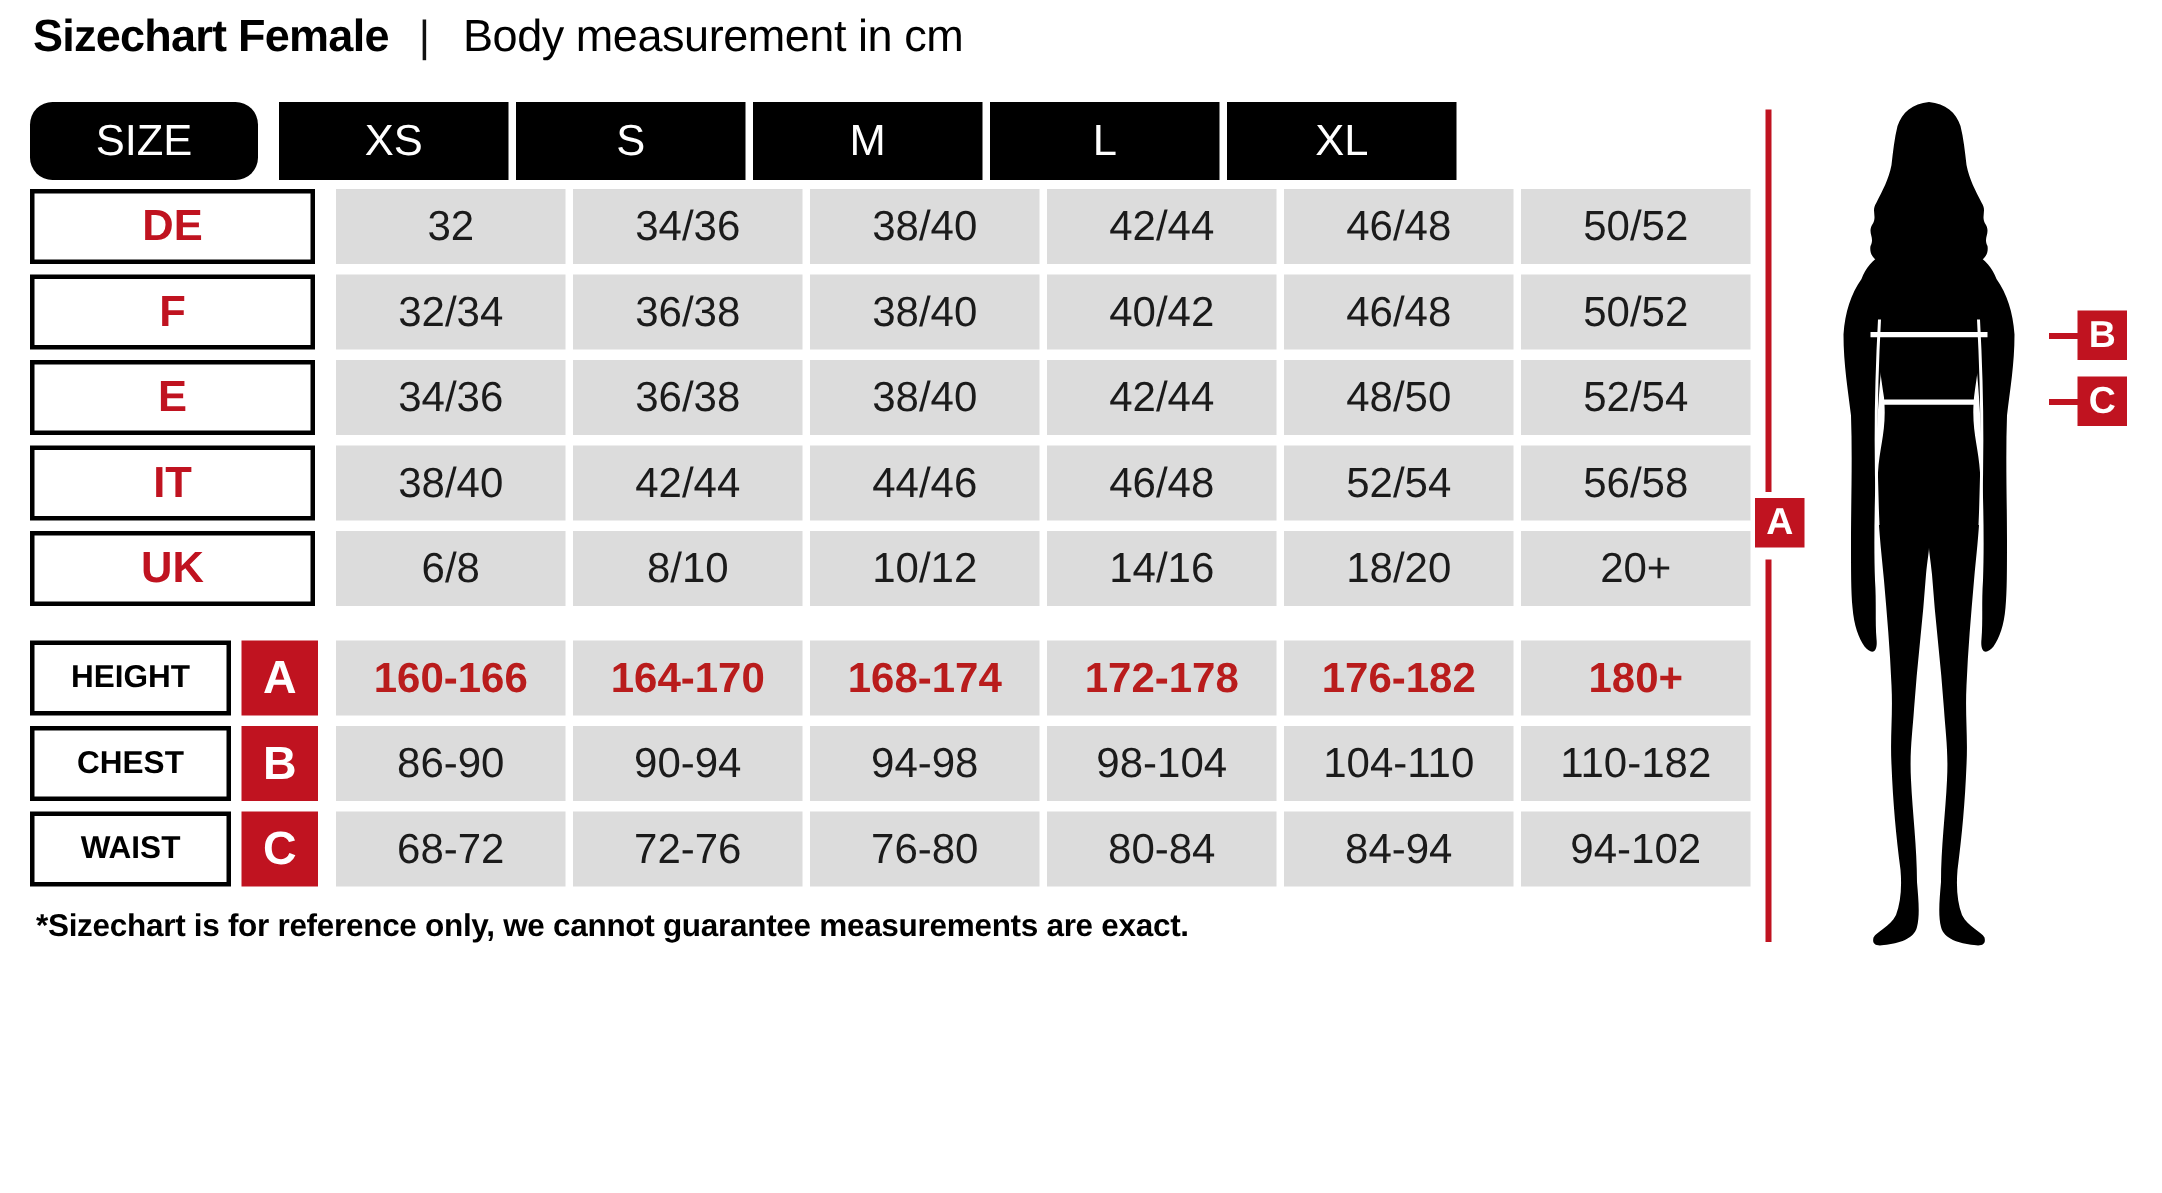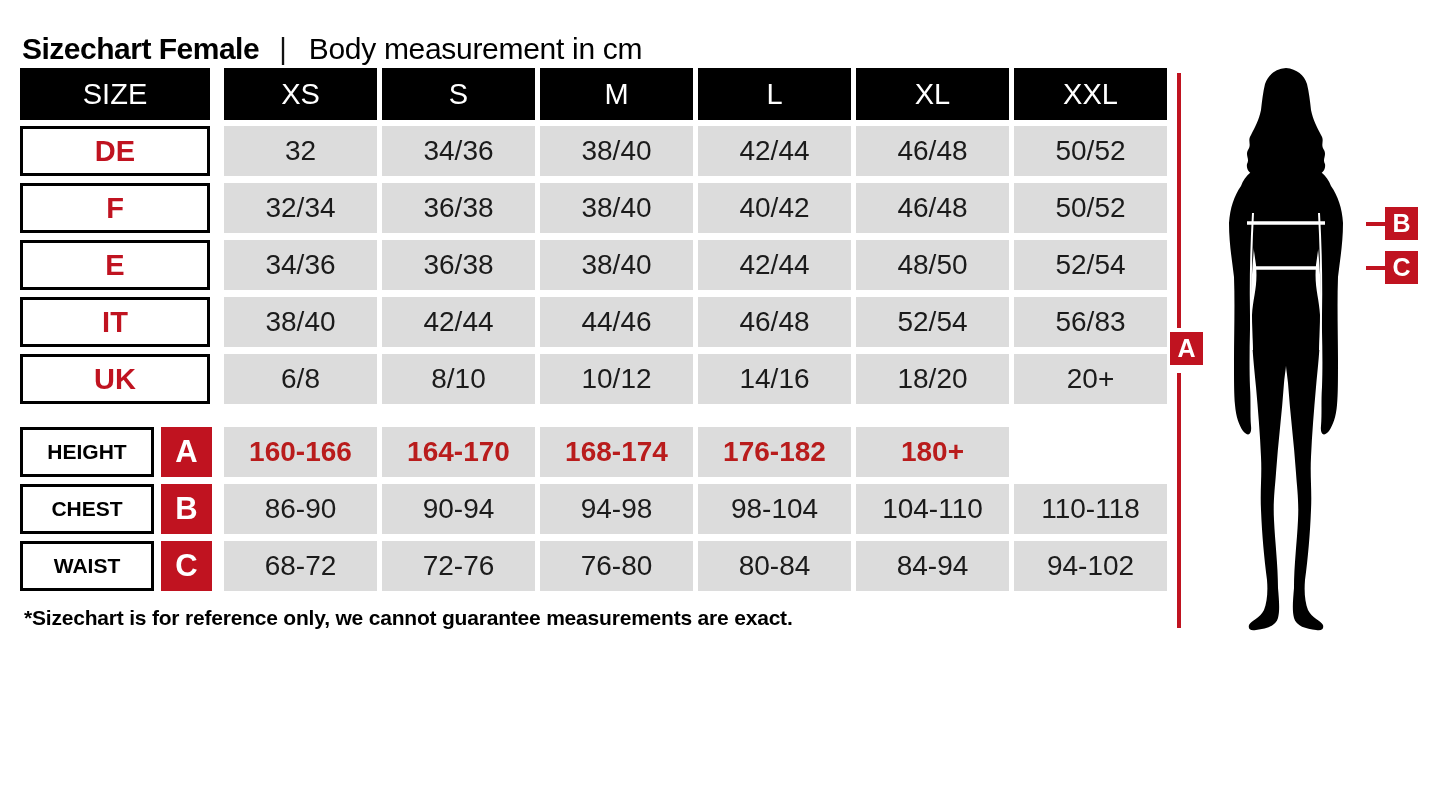--- a/index.html
+++ b/index.html
@@ -1,31 +1,31 @@
 <!DOCTYPE html>
 <html><head>
 <meta charset="utf-8">
 <style>
   html,body{margin:0;padding:0;background:#fff;}
   #canvas{position:relative;width:1441px;height:795px;background:#ffffff;overflow:hidden;
           font-family:"Liberation Sans","DejaVu Sans",sans-serif;color:#000;}
 
   
-  .titlebar{position:absolute;left:22px;top:32px;display:flex;align-items:center;white-space:nowrap;}
+  .titlebar{position:absolute;left:22px;top:8px;display:flex;align-items:center;white-space:nowrap;}
   .title-main{font-size:30px;font-weight:bold;letter-spacing:-0.5px;}
   .title-sep{font-size:29px;font-weight:300;margin:0 22px 0 20px;color:#111;}
   .title-sub{font-size:30px;font-weight:400;letter-spacing:-0.3px;}
 
   
   .sizetable{position:absolute;left:20px;top:68px;}
   .t-row{display:flex;margin-bottom:7px;}
   .t-row.hdr{margin-bottom:6px;}
   .cell{box-sizing:border-box;display:flex;align-items:center;justify-content:center;height:50px;}
   .hd{background:#000;color:#fff;font-size:29px;font-weight:400;width:153px;height:52px;margin-right:5px;}
-  .hd.corner{width:190px;margin-right:14px;}
+  .hd.corner{width:152px;margin-right:14px;border-radius:15px;}
   .hd.last,.d.last{margin-right:0;}
   .lbl{width:190px;margin-right:14px;background:#fff;border:3px solid #000;
        color:#C01320;font-size:29px;font-weight:bold;}
   .d{width:153px;background:#DCDCDC;color:#1b1b1b;font-size:28px;margin-right:5px;}
   .d.bold{font-weight:bold;color:#b91c1c;}
   .mlbl{width:134px;background:#fff;border:3px solid #000;font-size:21px;font-weight:bold;color:#000;}
   .mbadge{width:51px;height:50px;margin-left:7px;margin-right:12px;background:#C01320;color:#fff;
           font-size:31px;font-weight:bold;display:flex;align-items:center;justify-content:center;box-sizing:border-box;}
   .spacer{height:16px;}
 
@@ -60,21 +60,20 @@
 
   <div class="sizetable">
 
     <div class="t-row hdr">
       <div class="cell hd corner">SIZE</div>
       <div class="cell hd">XS</div>
       <div class="cell hd">S</div>
       <div class="cell hd">M</div>
       <div class="cell hd">L</div>
       <div class="cell hd">XL</div>
-      <div class="cell hd last">XXL</div>
     </div>
 
     <div class="t-row">
       <div class="cell lbl">DE</div>
       <div class="cell d">32</div>
       <div class="cell d">34/36</div>
       <div class="cell d">38/40</div>
       <div class="cell d">42/44</div>
       <div class="cell d">46/48</div>
       <div class="cell d last">50/52</div>
@@ -100,54 +99,55 @@
       <div class="cell d last">52/54</div>
     </div>
 
     <div class="t-row">
       <div class="cell lbl">IT</div>
       <div class="cell d">38/40</div>
       <div class="cell d">42/44</div>
       <div class="cell d">44/46</div>
       <div class="cell d">46/48</div>
       <div class="cell d">52/54</div>
-      <div class="cell d last">56/83</div>
+      <div class="cell d last">56/58</div>
     </div>
 
     <div class="t-row">
       <div class="cell lbl">UK</div>
       <div class="cell d">6/8</div>
       <div class="cell d">8/10</div>
       <div class="cell d">10/12</div>
       <div class="cell d">14/16</div>
       <div class="cell d">18/20</div>
       <div class="cell d last">20+</div>
     </div>
 
     <div class="spacer"></div>
 
     <div class="t-row">
       <div class="cell mlbl">HEIGHT</div>
       <div class="mbadge">A</div>
       <div class="cell d bold">160-166</div>
       <div class="cell d bold">164-170</div>
       <div class="cell d bold">168-174</div>
+      <div class="cell d bold">172-178</div>
       <div class="cell d bold">176-182</div>
       <div class="cell d bold last">180+</div>
     </div>
 
     <div class="t-row">
       <div class="cell mlbl">CHEST</div>
       <div class="mbadge">B</div>
       <div class="cell d">86-90</div>
       <div class="cell d">90-94</div>
       <div class="cell d">94-98</div>
       <div class="cell d">98-104</div>
       <div class="cell d">104-110</div>
-      <div class="cell d last">110-118</div>
+      <div class="cell d last">110-182</div>
     </div>
 
     <div class="t-row">
       <div class="cell mlbl">WAIST</div>
       <div class="mbadge">C</div>
       <div class="cell d">68-72</div>
       <div class="cell d">72-76</div>
       <div class="cell d">76-80</div>
       <div class="cell d">80-84</div>
       <div class="cell d">84-94</div>

